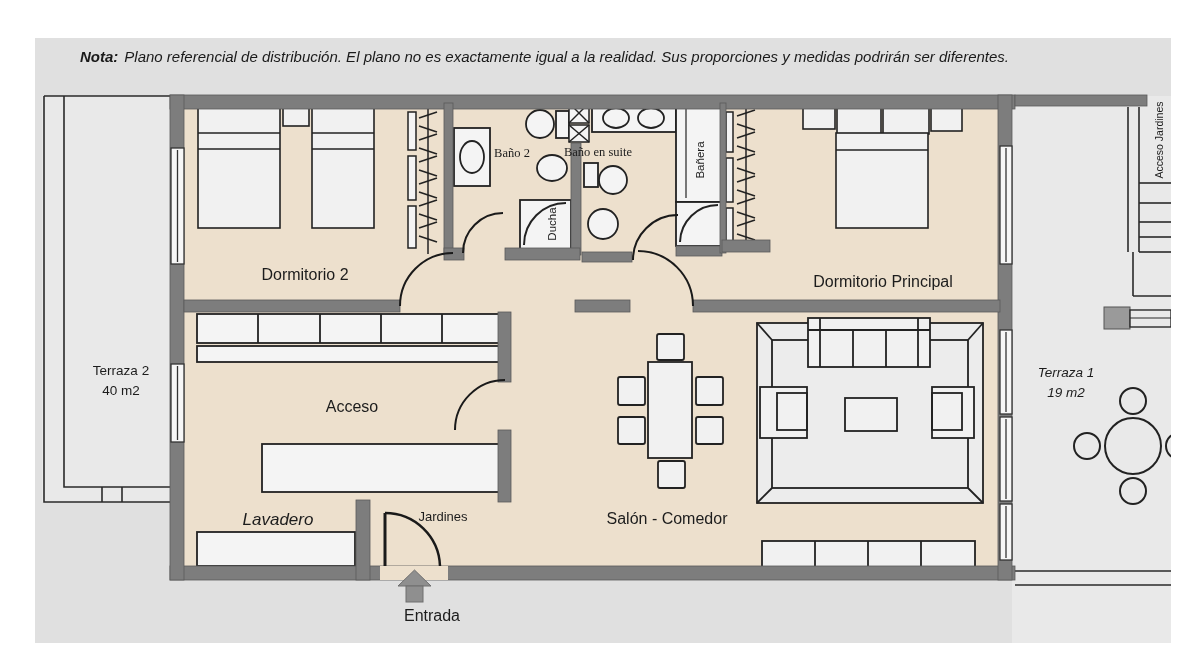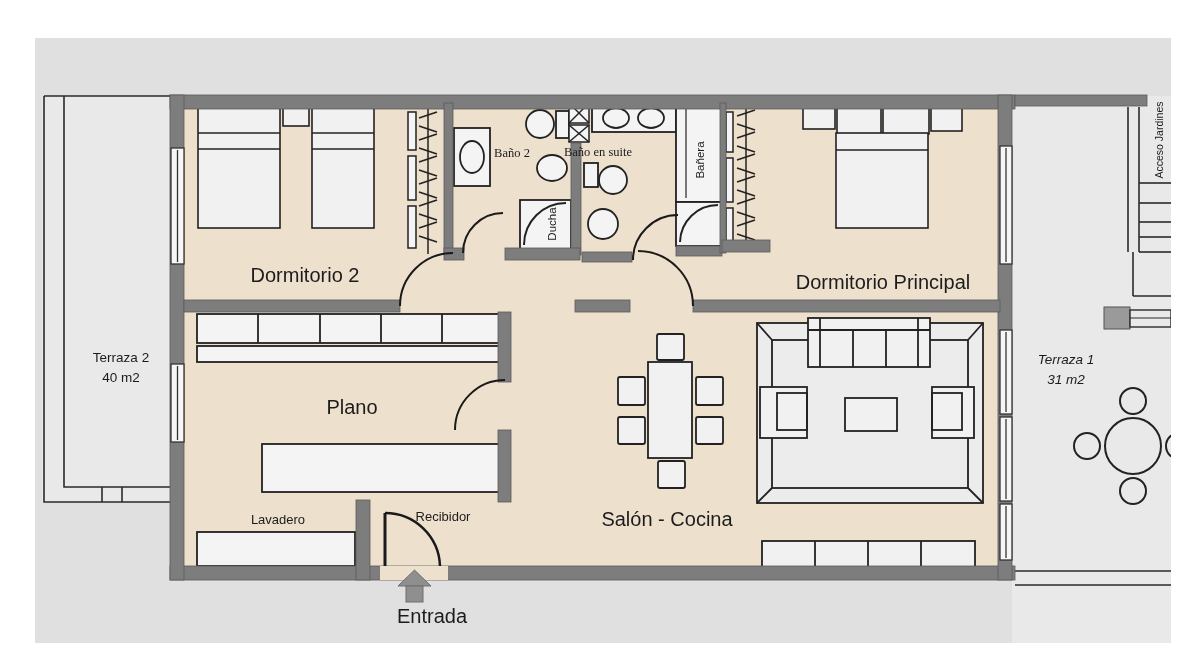--- a/index.html
+++ b/index.html
@@ -2,34 +2,37 @@
 <html><head>
 <meta charset="utf-8">
 <style>
   html,body{margin:0;padding:0;background:#ffffff;}
   .canvas{position:relative;width:1200px;height:672px;background:#ffffff;overflow:hidden;
           font-family:"Liberation Sans", sans-serif;}
   .panel{position:absolute;left:35px;top:38px;width:1136px;height:605px;background:#e0e0e0;}
   .note{position:absolute;left:80px;top:48px;font-size:15px;color:#1a1a1a;font-style:italic;white-space:nowrap;}
   .note .prefix{font-weight:bold;margin-right:6px;}
   .plan-svg{position:absolute;left:0;top:0;}
-  .lbl{position:absolute;color:#1c1c1c;font-size:20px;white-space:nowrap;
+  .lbl{position:absolute;color:#1c1c1c;font-size:16px;white-space:nowrap;
        transform:translate(-50%,-50%);text-align:center;line-height:1.45;}
   .lbl.small{font-size:12.5px;font-family:Liberation Serif, serif;}
   .lbl.tiny{font-size:11.5px;}
   .lbl.vert{transform:translate(-50%,-50%) rotate(-90deg);}
-  .lbl.terr{font-size:13.5px;}
+  .lbl.terr{font-size:13.5px;margin-top:13px;}
   .lbl.acceso{font-size:10.5px;transform:translate(-50%,-50%) rotate(-90deg);}
 </style>
 </head>
 <body>
 
 <div class="canvas">
   <div class="panel"></div>
 
+  <div class="note">
+    <span class="prefix">Nota:</span><span>Plano referencial de distribución. El plano no es exactamente igual a la realidad. Sus proporciones y medidas podrirán ser diferentes.</span>
+  </div>
 
   <svg class="plan-svg" width="1200" height="672" viewBox="0 0 1200 672">
     <defs>
       <clipPath id="terraza1-clip">
           <rect x="1012" y="96" width="159" height="547"></rect>
         </clipPath>
     </defs>
 
     <g>
       <rect x="42" y="96" width="142" height="406" fill="#e9e9e9"></rect>
@@ -267,29 +270,29 @@
       <rect x="406" y="586" width="17" height="16"></rect>
     </g>
   </svg>
 
   <div class="lbl" style="left:305px;top:275px;">Dormitorio 2</div>
   <div class="lbl small" style="left:512px;top:153px;">Baño 2</div>
   <div class="lbl small" style="left:598px;top:152px;">Baño en suite</div>
   <div class="lbl tiny vert" style="left:552px;top:224px;">Ducha</div>
   <div class="lbl tiny vert" style="left:700px;top:160px;">Bañera</div>
   <div class="lbl" style="left:883px;top:275px;margin-top:7px;">Dormitorio Principal</div>
-  <div class="lbl" style="left:352px;top:407px;">Plano</div>
-  <div class="lbl" style="left:278px;top:520px;font-size:13px;">Lavadero</div>
-  <div class="lbl" style="left:443px;top:517px;font-size:13px;">Recibidor</div>
-  <div class="lbl" style="left:667px;top:519px;">Salón - Cocina</div>
+  <div class="lbl" style="left:352px;top:407px;">Acceso</div>
+  <div class="lbl" style="left:278px;top:520px;font-size:17px;font-style:italic;">Lavadero</div>
+  <div class="lbl" style="left:443px;top:517px;font-size:13px;">Jardines</div>
+  <div class="lbl" style="left:667px;top:519px;">Salón - Comedor</div>
 
   <div class="lbl terr" style="left:121px;top:368px;">
     <div>Terraza 2</div>
     <div>40 m2</div>
   </div>
   <div class="lbl terr" style="left:1066px;top:370px;font-style:italic;">
     <div>Terraza 1</div>
-    <div>31 m2</div>
+    <div>19 m2</div>
   </div>
 
   <div class="lbl" style="left:432px;top:616px;">Entrada</div>
   <div class="lbl acceso" style="left:1160px;top:140px;">Acceso Jardines</div>
 </div>
 
 </body></html>

